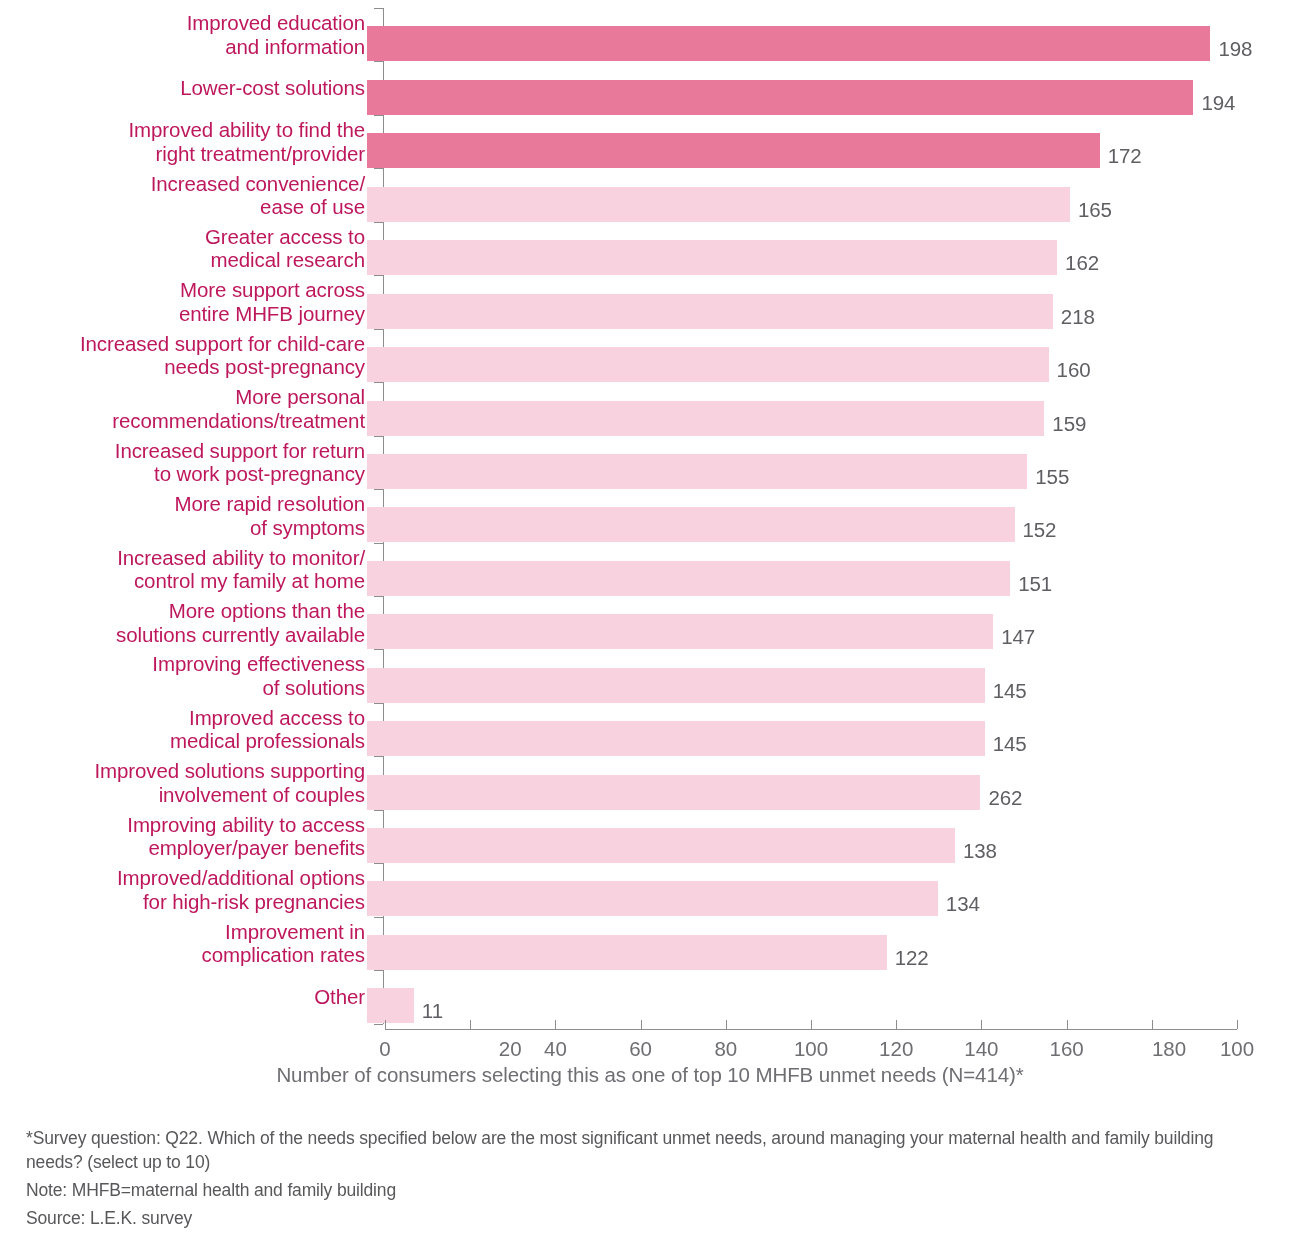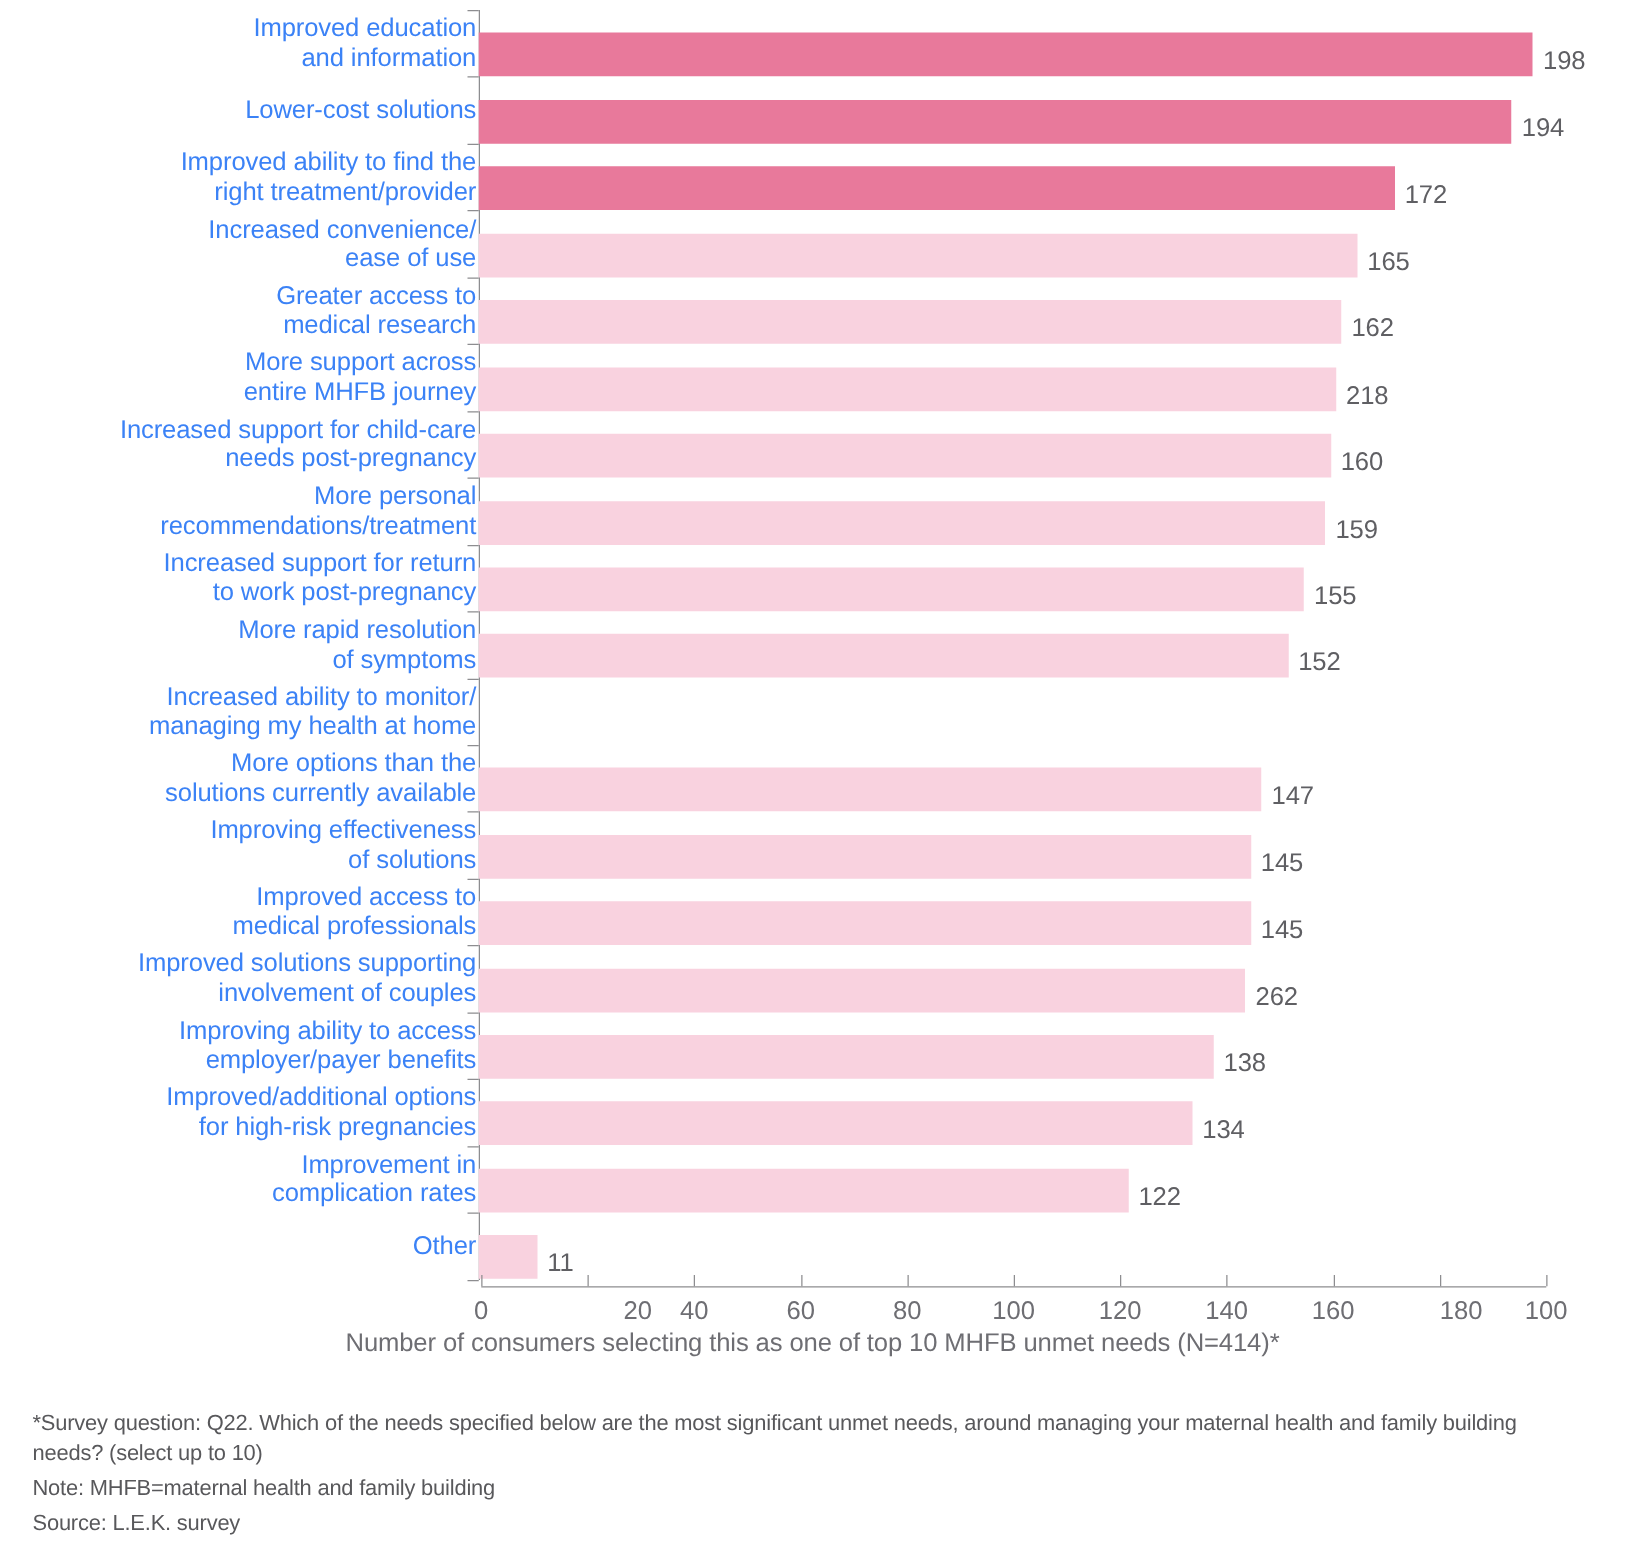--- a/index.html
+++ b/index.html
@@ -42,26 +42,25 @@
     height: 53.45px;
     display: flex;
     align-items: center;
   }
 
   .cat-label {
     width: 365px;
     text-align: right;
     font-size: 20.5px;
     line-height: 23.5px;
-    color: #3b82f6;
+    color: #be185d;
     padding-right: 0px;
     box-sizing: border-box;
     white-space: pre-line;
     letter-spacing: -0.1px;
-    margin-left: 16px;
   }
 
   .bar-zone {
     position: relative;
     flex: 1;
     height: 53.45px;
     display: flex;
     align-items: flex-end;
   }
 
@@ -249,21 +248,25 @@
         <div class="row">
           <div class="cat-label">More rapid resolution
 of symptoms</div>
           <div class="bar-zone">
             <div class="bar" style="width: 647.52px; margin-left: 2px;"></div>
             <div class="bar-value">152</div>
           </div>
         </div>
         <div class="row">
           <div class="cat-label">Increased ability to monitor/
-managing my health at home</div>
+control my family at home</div>
+          <div class="bar-zone">
+            <div class="bar" style="width: 643.26px; margin-left: 2px;"></div>
+            <div class="bar-value">151</div>
+          </div>
         </div>
         <div class="row">
           <div class="cat-label">More options than the
 solutions currently available</div>
           <div class="bar-zone">
             <div class="bar" style="width: 626.22px; margin-left: 2px;"></div>
             <div class="bar-value">147</div>
           </div>
         </div>
         <div class="row">

